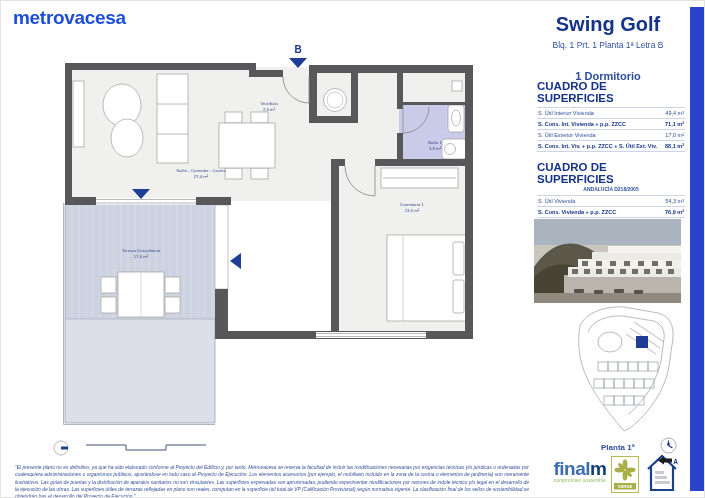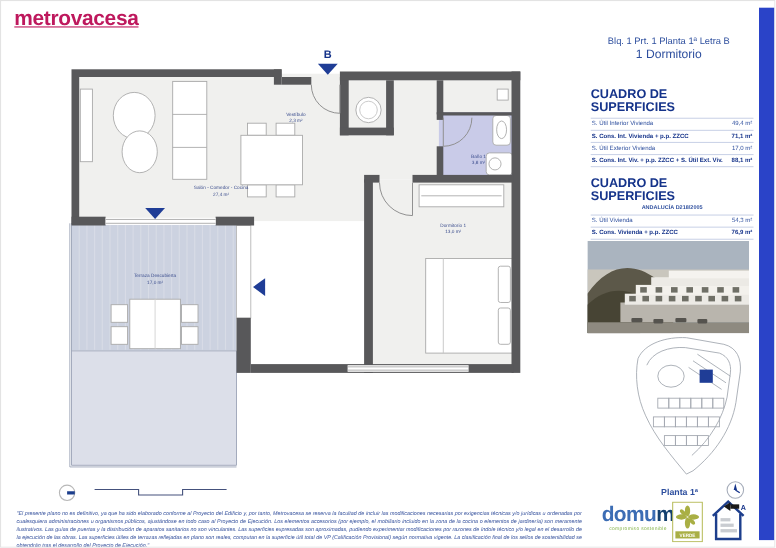--- a/index.html
+++ b/index.html
@@ -1,24 +1,24 @@
 <!DOCTYPE html>
 <html><head>
 <meta charset="utf-8">
 <style>
   html,body{margin:0;padding:0;background:#ffffff;}
   .page{position:relative;width:705px;height:498px;background:#ffffff;overflow:hidden;
         font-family:"Liberation Sans",sans-serif;border:1px solid #e3e3e3;box-sizing:border-box;}
   .abs{position:absolute;}
   
-  .logo{left:12px;top:6px;font-size:19px;font-weight:700;color:#be185d;letter-spacing:-0.3px;text-decoration:underline;}
+  .logo{left:12px;top:6px;font-size:19px;font-weight:700;color:#1d4ed8;letter-spacing:-0.3px;}
   .header{left:517px;top:12px;width:180px;text-align:center;}
   .title{font-size:20px;font-weight:800;color:#15338a;}
-  .subtitle{margin-top:19px;font-size:8.5px;color:#2e4f9e;}
-  .unittype{margin-top:2px;font-size:11px;color:#2e4f9e;}
+  .subtitle{margin-top:4px;font-size:8.5px;color:#2e4f9e;}
+  .unittype{margin-top:20px;font-size:11px;color:#2e4f9e;font-weight:bold;}
   .accent-bar{left:689px;top:6px;width:14px;height:484px;background:#2a43c8;}
   
   .tables{left:536px;top:79px;width:148px;}
   .tbl-title{font-size:11.5px;font-weight:800;color:#15338a;text-align:left;}
   .tbl-sub{font-size:5px;font-weight:700;color:#2e4f9e;text-align:center;margin-top:1px;}
   .rows{margin-top:3px;}
   .srow{display:flex;justify-content:space-between;align-items:center;padding:2px 1px;
         border-top:1px solid #ccd4e8;font-size:5.5px;color:#2e4f9e;}
   .rows .srow:last-child{border-bottom:1px solid #ccd4e8;}
   .srow.bold{font-weight:700;color:#15338a;}
@@ -43,20 +43,21 @@
   .plan text{font-family:"Liberation Sans",sans-serif;}
 </style>
 </head>
 <body>
 
 <div class="page">
 
   <div class="abs logo">metrovacesa</div>
 
   <div class="abs header">
+    <div class="title">Swing Golf</div>
     <div class="subtitle">Blq. 1 Prt. 1 Planta 1ª Letra B</div>
     <div class="unittype">1 Dormitorio</div>
   </div>
 
   <div class="abs accent-bar"></div>
 
   <svg class="abs plan" viewBox="40 36 460 400">
 
     <g>
       <rect x="64" y="202" width="150" height="116" fill="#ccd2e0"></rect>
@@ -282,21 +283,21 @@
 
   <svg class="abs scalebar" viewBox="0 0 175 20">
     <circle cx="16" cy="9" r="7" fill="none" stroke="#b8b8b8" stroke-width="1"></circle>
     <line x1="16" y1="9" x2="23" y2="9" stroke="#1c3e8c" stroke-width="3"></line>
     <path d="M41 6 H81 V11 H121 V6 H161" stroke="#44517c" stroke-width="1" fill="none"></path>
   </svg>
 
   <div class="abs disclaimer">"El presente plano no es definitivo, ya que ha sido elaborado conforme al Proyecto del Edificio y, por tanto, Metrovacesa se reserva la facultad de incluir las modificaciones necesarias por exigencias técnicas y/o jurídicas u ordenadas por cualesquiera administraciones u organismos públicos, ajustándose en todo caso al Proyecto de Ejecución. Los elementos accesorios (por ejemplo, el mobiliario incluido en la zona de la cocina o elementos de jardinería) son meramente ilustrativos. Las guías de puertas y la distribución de aparatos sanitarios no son vinculantes. Las superficies expresadas son aproximadas, pudiendo experimentar modificaciones por razones de índole técnico y/o legal en el desarrollo de la ejecución de las obras. Las superficies útiles de terrazas reflejadas en plano son reales, computan en la superficie útil total de VP (Calificación Provisional) según normativa vigente. La clasificación final de los sellos de sostenibilidad se obtendrán tras el desarrollo del Proyecto de Ejecución."</div>
 
   <div class="abs domum">
-    <div class="domum-name"><span class="domum-pre">domu</span><span class="domum-suf">m</span></div>
+    <div class="domum-name"><span class="domum-pre">final</span><span class="domum-suf">m</span></div>
     <div class="domum-tag">compromiso sostenible</div>
   </div>
 
   <svg class="abs verde" viewBox="0 0 28 37">
     <rect x="0.5" y="0.5" width="27" height="36" fill="#ffffff" stroke="#b5ba55" stroke-width="1"></rect>
     <g fill="#a9af44">
       <ellipse cx="14" cy="8.5" rx="2.4" ry="5"></ellipse>
       <ellipse cx="14" cy="19.5" rx="2.4" ry="5"></ellipse>
       <ellipse cx="8.5" cy="14" rx="5" ry="2.4"></ellipse>
       <ellipse cx="19.5" cy="14" rx="5" ry="2.4"></ellipse>

